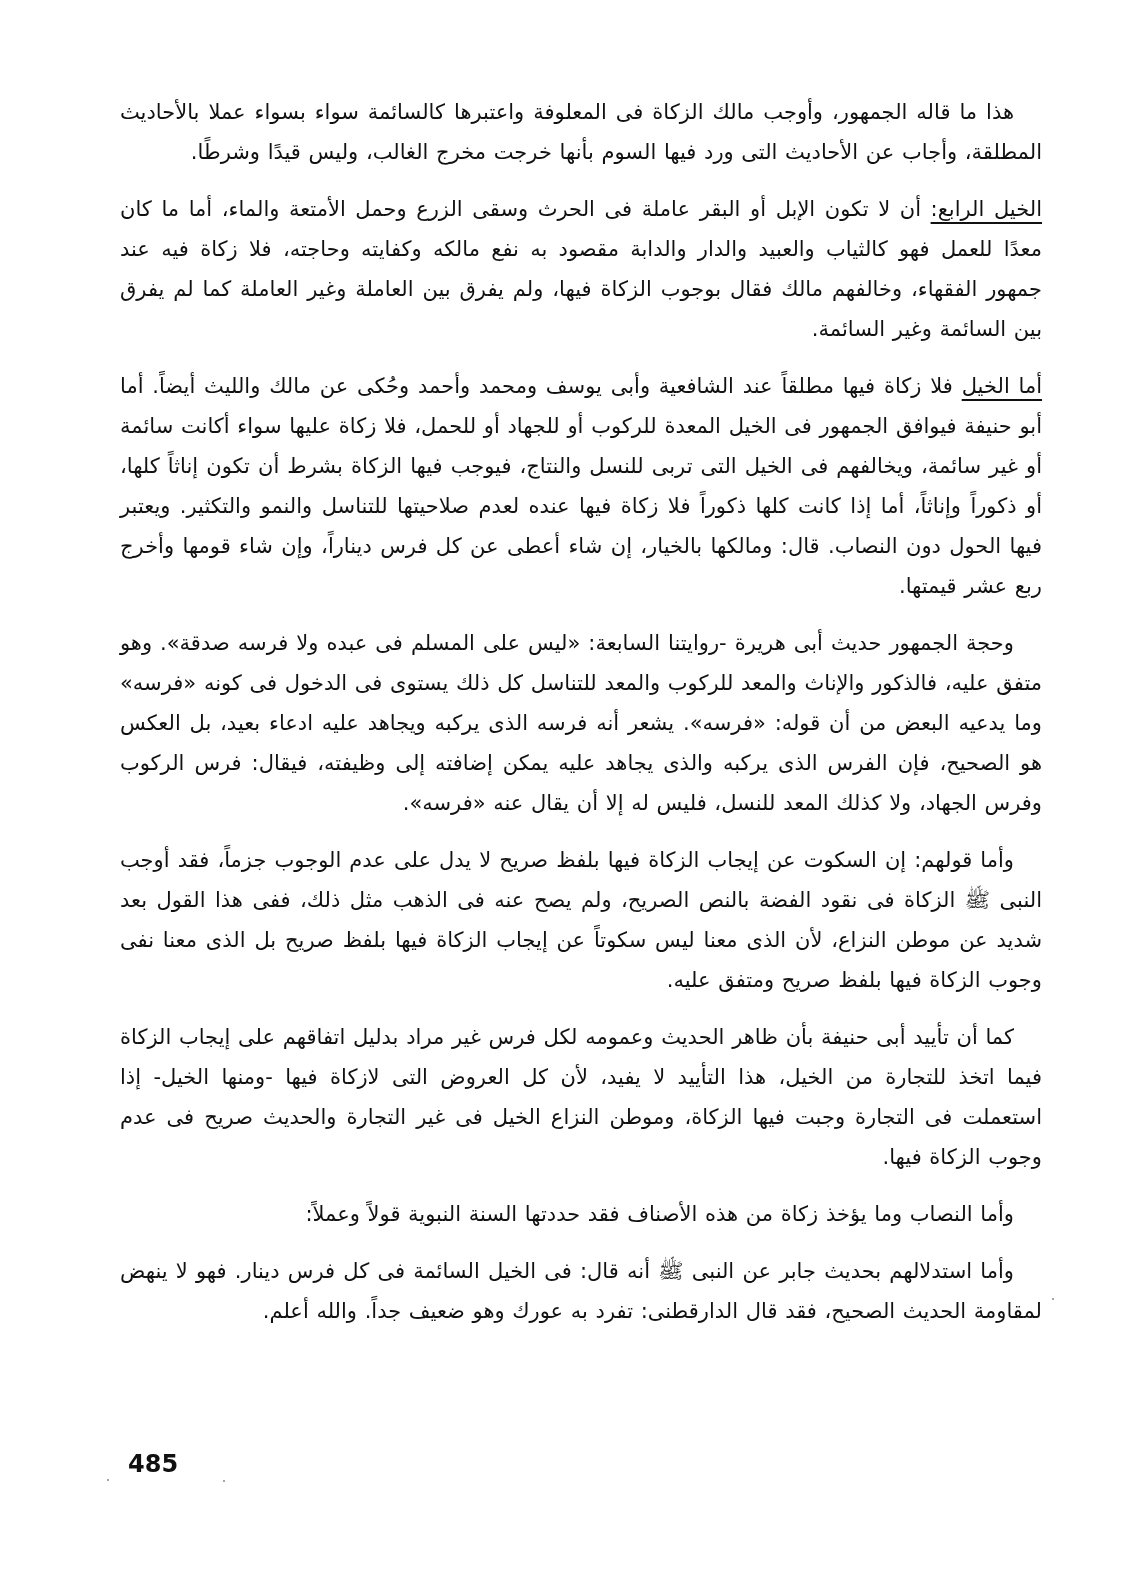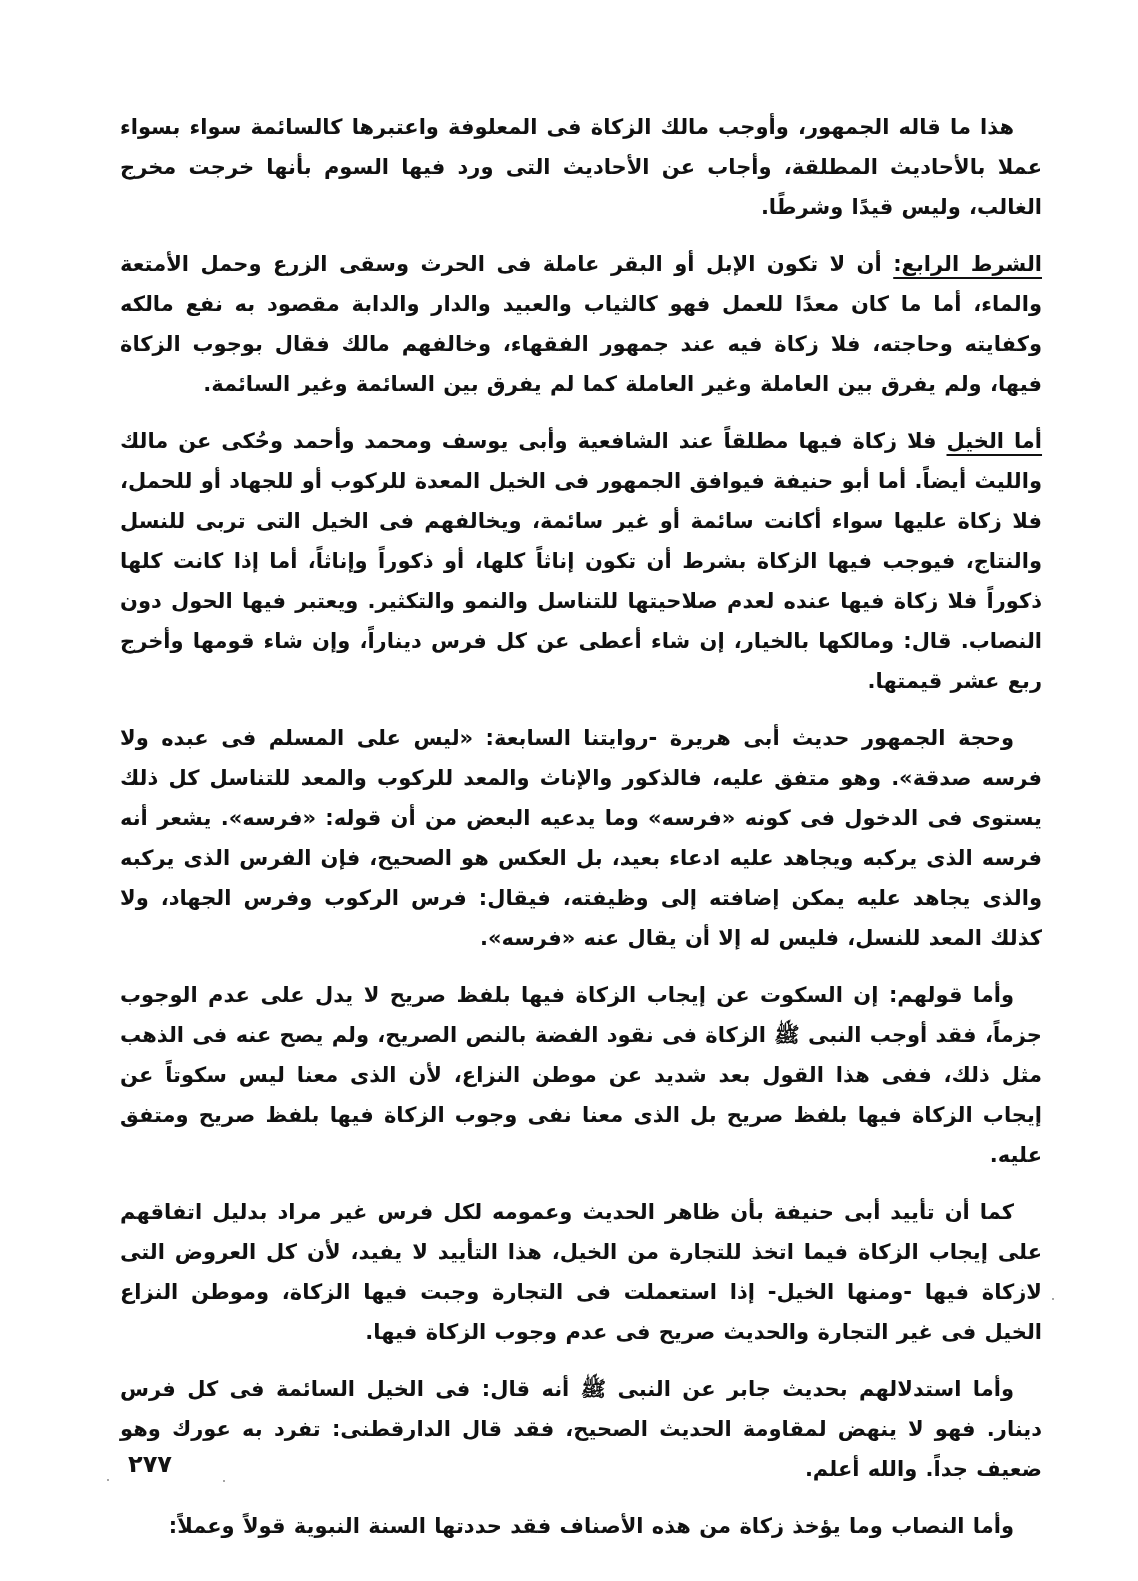--- a/index.html
+++ b/index.html
@@ -20,22 +20,22 @@
       left: 120px;
       top: 92px;
       width: 922px;
       direction: rtl;
     }
     .para {
       font-size: 21px;
       line-height: 40px;
       text-align: justify;
       text-align-last: right;
-      margin: 15px 0 17px 0;
-      font-weight: bold;
+      margin: 0 0 17px 0;
+      font-weight: normal;
       letter-spacing: 0;
       word-spacing: 1px;
     }
     .para.indent { text-indent: 28px; }
     .heading-underline {
       text-decoration: underline;
       text-decoration-thickness: 1.5px;
       text-underline-offset: 6px;
     }
     .page-number {
@@ -58,46 +58,46 @@
 </head>
 <body>
 
 <div class="page">
 
   <p class="para indent">
     <span>هذا ما قاله الجمهور، وأوجب مالك الزكاة فى المعلوفة واعتبرها كالسائمة سواء بسواء عملا بالأحاديث المطلقة، وأجاب عن الأحاديث التى ورد فيها السوم بأنها خرجت مخرج الغالب، وليس قيدًا وشرطًا.</span>
   </p>
 
   <p class="para">
-    <span class="heading-underline">الشرط الرابع:</span><span> أن لا تكون الإبل أو البقر عاملة فى الحرث وسقى الزرع وحمل الأمتعة والماء، أما ما كان معدًا للعمل فهو كالثياب والعبيد والدار والدابة مقصود به نفع مالكه وكفايته وحاجته، فلا زكاة فيه عند جمهور الفقهاء، وخالفهم مالك فقال بوجوب الزكاة فيها، ولم يفرق بين العاملة وغير العاملة كما لم يفرق بين السائمة وغير السائمة.</span>
+    <span class="heading-underline">الخيل الرابع:</span><span> أن لا تكون الإبل أو البقر عاملة فى الحرث وسقى الزرع وحمل الأمتعة والماء، أما ما كان معدًا للعمل فهو كالثياب والعبيد والدار والدابة مقصود به نفع مالكه وكفايته وحاجته، فلا زكاة فيه عند جمهور الفقهاء، وخالفهم مالك فقال بوجوب الزكاة فيها، ولم يفرق بين العاملة وغير العاملة كما لم يفرق بين السائمة وغير السائمة.</span>
   </p>
 
   <p class="para">
     <span class="heading-underline">أما الخيل</span><span> فلا زكاة فيها مطلقاً عند الشافعية وأبى يوسف ومحمد وأحمد وحُكى عن مالك والليث أيضاً. أما أبو حنيفة فيوافق الجمهور فى الخيل المعدة للركوب أو للجهاد أو للحمل، فلا زكاة عليها سواء أكانت سائمة أو غير سائمة، ويخالفهم فى الخيل التى تربى للنسل والنتاج، فيوجب فيها الزكاة بشرط أن تكون إناثاً كلها، أو ذكوراً وإناثاً، أما إذا كانت كلها ذكوراً فلا زكاة فيها عنده لعدم صلاحيتها للتناسل والنمو والتكثير. ويعتبر فيها الحول دون النصاب. قال: ومالكها بالخيار، إن شاء أعطى عن كل فرس ديناراً، وإن شاء قومها وأخرج ربع عشر قيمتها.</span>
   </p>
 
   <p class="para indent">
     <span>وحجة الجمهور حديث أبى هريرة -روايتنا السابعة: «ليس على المسلم فى عبده ولا فرسه صدقة». وهو متفق عليه، فالذكور والإناث والمعد للركوب والمعد للتناسل كل ذلك يستوى فى الدخول فى كونه «فرسه» وما يدعيه البعض من أن قوله: «فرسه». يشعر أنه فرسه الذى يركبه ويجاهد عليه ادعاء بعيد، بل العكس هو الصحيح، فإن الفرس الذى يركبه والذى يجاهد عليه يمكن إضافته إلى وظيفته، فيقال: فرس الركوب وفرس الجهاد، ولا كذلك المعد للنسل، فليس له إلا أن يقال عنه «فرسه».</span>
   </p>
 
   <p class="para indent">
     <span>وأما قولهم: إن السكوت عن إيجاب الزكاة فيها بلفظ صريح لا يدل على عدم الوجوب جزماً، فقد أوجب النبى ﷺ الزكاة فى نقود الفضة بالنص الصريح، ولم يصح عنه فى الذهب مثل ذلك، ففى هذا القول بعد شديد عن موطن النزاع، لأن الذى معنا ليس سكوتاً عن إيجاب الزكاة فيها بلفظ صريح بل الذى معنا نفى وجوب الزكاة فيها بلفظ صريح ومتفق عليه.</span>
   </p>
 
   <p class="para indent">
     <span>كما أن تأييد أبى حنيفة بأن ظاهر الحديث وعمومه لكل فرس غير مراد بدليل اتفاقهم على إيجاب الزكاة فيما اتخذ للتجارة من الخيل، هذا التأييد لا يفيد، لأن كل العروض التى لازكاة فيها -ومنها الخيل- إذا استعملت فى التجارة وجبت فيها الزكاة، وموطن النزاع الخيل فى غير التجارة والحديث صريح فى عدم وجوب الزكاة فيها.</span>
   </p>
 
   <p class="para indent">
-    <span>وأما استدلالهم بحديث جابر عن النبى ﷺ أنه قال: فى الخيل السائمة فى كل فرس دينار. فهو لا ينهض لمقاومة الحديث الصحيح، فقد قال الدارقطنى: تفرد به عورك وهو ضعيف جداً. والله أعلم.</span>
+    <span>وأما النصاب وما يؤخذ زكاة من هذه الأصناف فقد حددتها السنة النبوية قولاً وعملاً:</span>
   </p>
 
   <p class="para indent">
-    <span>وأما النصاب وما يؤخذ زكاة من هذه الأصناف فقد حددتها السنة النبوية قولاً وعملاً:</span>
+    <span>وأما استدلالهم بحديث جابر عن النبى ﷺ أنه قال: فى الخيل السائمة فى كل فرس دينار. فهو لا ينهض لمقاومة الحديث الصحيح، فقد قال الدارقطنى: تفرد به عورك وهو ضعيف جداً. والله أعلم.</span>
   </p>
 
 </div>
 
-<div class="page-number">٢٧٧</div>
+<div class="page-number">485</div>
 
 <span class="speck" style="left:107px;top:1479px;"></span>
 <span class="speck" style="left:223px;top:1480px;"></span>
 <span class="speck" style="left:1052px;top:1298px;"></span>
 
 </body></html>

